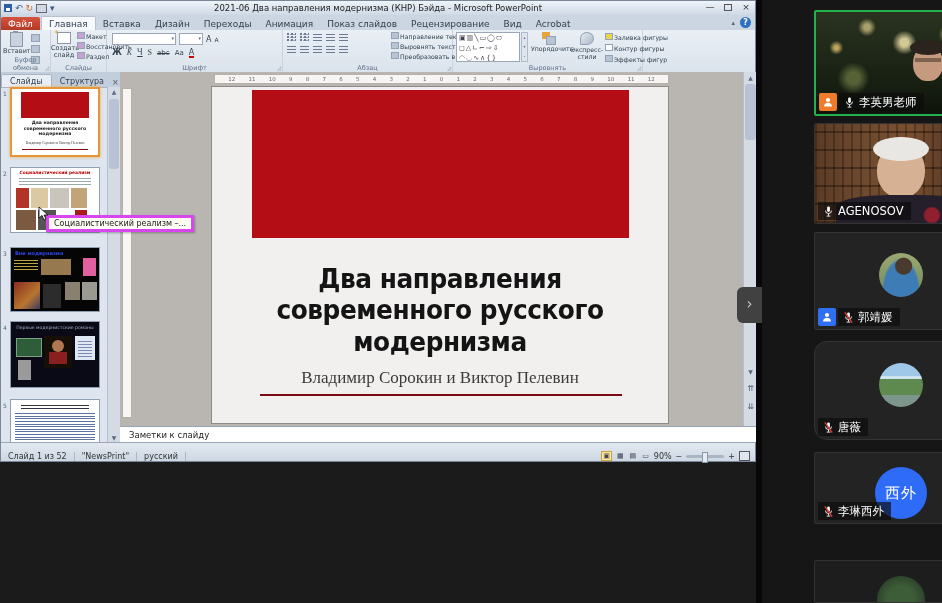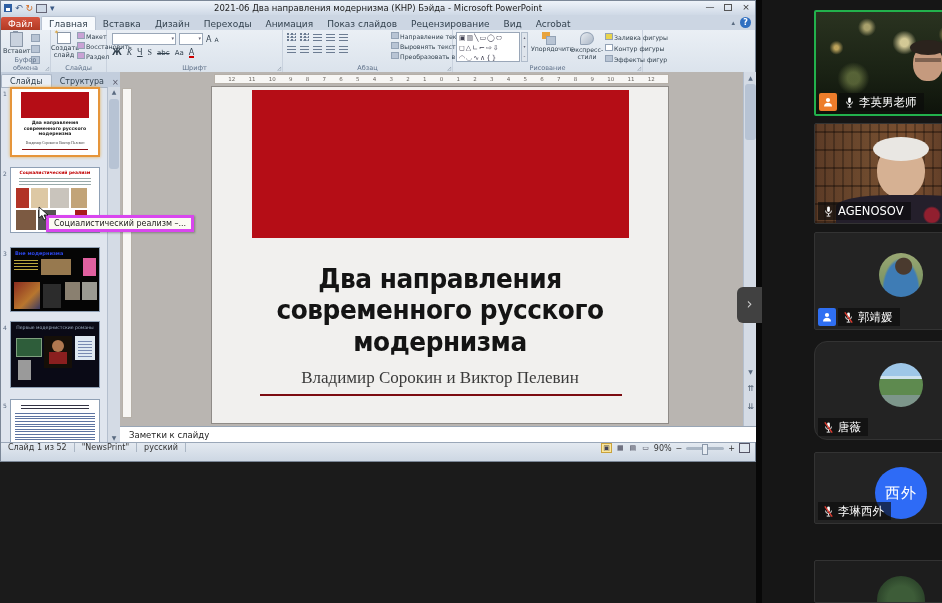--- a/index.html
+++ b/index.html
@@ -166,21 +166,21 @@
   .vscroll{position:absolute;right:0;top:0;width:13px;height:354px;background:#d4dbe5;border-left:1px solid #b4bfce;}
   .vscroll .arr{position:absolute;left:0;right:0;text-align:center;font-size:6px;color:#5a6a80;}
   .vs-up{top:2px;} .vs-dn{top:296px;}
   .vscroll .vthumb{position:absolute;left:1px;right:1px;top:12px;height:56px;background:#b7c3d4;border-radius:3px;}
   .nav{position:absolute;left:0;right:0;text-align:center;font-size:8px;color:#4a5a6c;}
   .nav-prev{top:312px;} .nav-next{top:330px;}
   
   .notes{position:absolute;left:119px;top:425px;width:637px;height:16px;background:#fff;border-top:1px solid #98a5b5;
     font-size:8.5px;color:#222;line-height:16px;padding-left:9px;box-sizing:border-box;}
   .statusbar{position:absolute;left:0;top:441px;right:0;height:18px;background:linear-gradient(#e3e9f0,#cdd7e3);
-    border-top:1px solid #9aa7b8;display:flex;align-items:flex-start;font-size:8px;color:#333;}
+    border-top:1px solid #9aa7b8;display:flex;align-items:flex-end;font-size:8px;color:#333;}
   .st-item{padding:0 7px;border-right:1px solid #aab6c4;white-space:nowrap;}
   .st-right{margin-left:auto;display:flex;align-items:center;gap:4px;padding-right:5px;}
   .st-view{font-size:7px;color:#445;padding:0 1px;}
   .st-view.active{background:#fce79a;border:1px solid #c9a23d;}
   .zoom-track{width:38px;height:3px;background:#aab6c4;position:relative;border-radius:2px;}
   .zoom-knob{position:absolute;left:16px;top:-3px;width:4px;height:9px;background:#e8edf3;border:1px solid #8a97a8;}
   .fit-icon{width:9px;height:8px;border:1px solid #556;background:#dfe6ee;}
   
   .tooltip{position:absolute;left:45px;top:214px;background:#fbfbf2;border:3px solid #d946ef;
     font-size:8px;color:#222;padding:1px 5px;white-space:nowrap;box-shadow:1px 1px 2px rgba(0,0,0,.3);z-index:30;}
@@ -363,21 +363,21 @@
         </div>
         <div class="qstyles">
           <div class="icon-blob"></div>
           <span>Экспресс-стили</span>
         </div>
         <div class="draw-col">
           <span><i class="i-fill"></i><span>Заливка фигуры</span></span>
           <span><i class="i-outline"></i><span>Контур фигуры</span></span>
           <span><i class="i-eff"></i><span>Эффекты фигур</span></span>
         </div>
-        <div class="grp-label">Рисование</div>
+        <div class="grp-label">Выровнять</div>
         <span class="launch">◿</span>
       </div>
 
     </div>
 
     <div class="leftpane">
       <div class="paneltabs">
         <span class="ptab active">Слайды</span>
         <span class="ptab">Структура</span>
         <span class="ptab-close">×</span>

